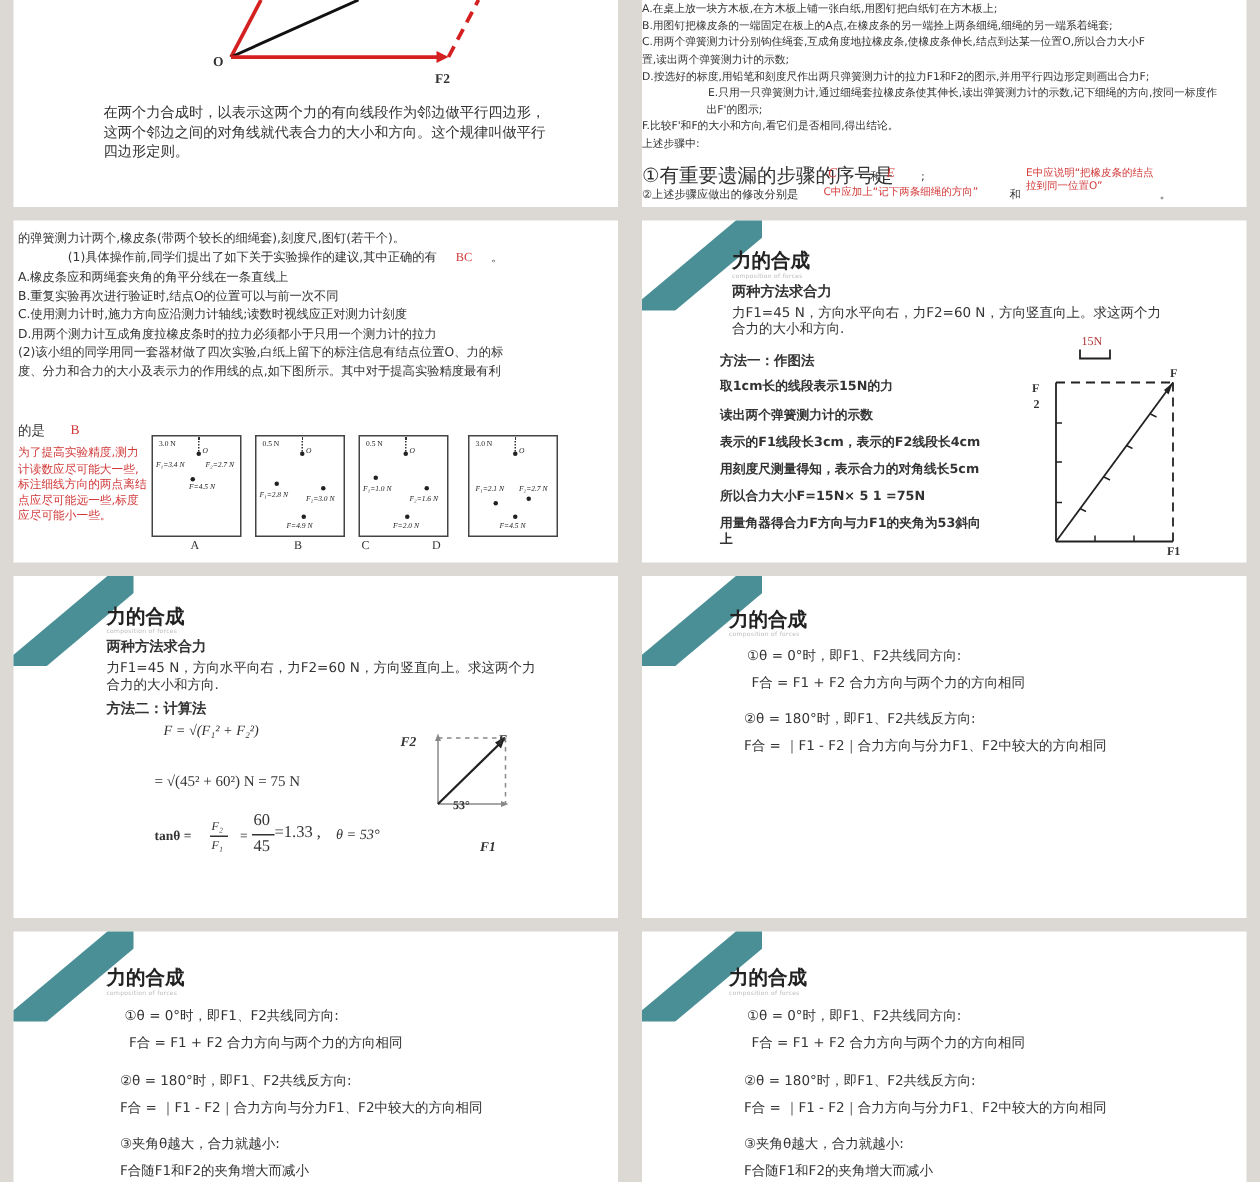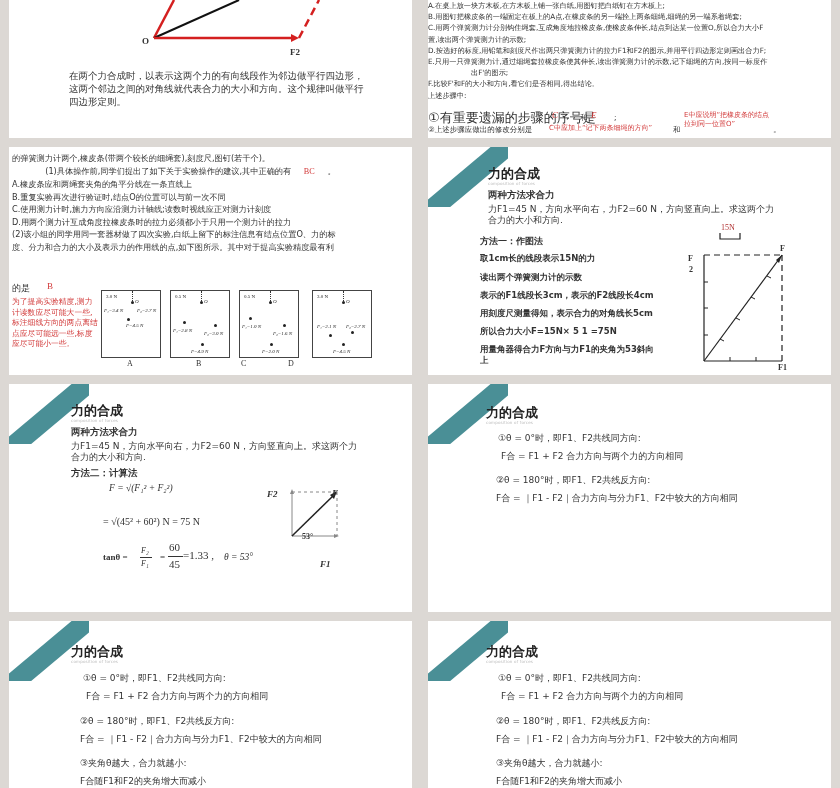--- a/index.html
+++ b/index.html
@@ -49,21 +49,21 @@
   <div class="txt9" style="left:60px;top:69px;width:300px;white-space:normal;font-size:9.5px;line-height:13px;">在两个力合成时，以表示这两个力的有向线段作为邻边做平行四边形，这两个邻边之间的对角线就代表合力的大小和方向。这个规律叫做平行四边形定则。</div>
 </div>
 
 <div class="slide s2">
   <div style="position:absolute;left:0;top:0;width:403px;">
     <div class="txt" style="left:0;top:0;position:relative;font-size:7.2px;line-height:11.2px;">A.在桌上放一块方木板,在方木板上铺一张白纸,用图钉把白纸钉在方木板上;</div>
     <div class="txt" style="position:relative;font-size:7.2px;line-height:11.2px;">B.用图钉把橡皮条的一端固定在板上的A点,在橡皮条的另一端拴上两条细绳,细绳的另一端系着绳套;</div>
     <div class="txt" style="position:relative;font-size:7.2px;line-height:11.2px;">C.用两个弹簧测力计分别钩住绳套,互成角度地拉橡皮条,使橡皮条伸长,结点到达某一位置O,所以合力大小F</div>
     <div class="txt" style="position:relative;font-size:7.2px;line-height:11.2px;">置,读出两个弹簧测力计的示数;</div>
     <div class="txt" style="position:relative;font-size:7.2px;line-height:11.2px;">D.按选好的标度,用铅笔和刻度尺作出两只弹簧测力计的拉力F1和F2的图示,并用平行四边形定则画出合力F;</div>
-    <div class="txt" style="position:relative;font-size:7.2px;line-height:11.2px;">E.只用一只弹簧测力计,通过细绳套拉橡皮条使其伸长,读出弹簧测力计的示数,记下细绳的方向,按同一标度作</div>
+    <div class="txt" style="position:relative;font-size:7.2px;line-height:11.2px;padding-left:44px;">E.只用一只弹簧测力计,通过细绳套拉橡皮条使其伸长,读出弹簧测力计的示数,记下细绳的方向,按同一标度作</div>
     <div class="txt" style="position:relative;font-size:7.2px;line-height:11.2px;margin-left:43px;">出F'的图示;</div>
     <div class="txt" style="position:relative;font-size:7.2px;line-height:11.2px;">F.比较F'和F的大小和方向,看它们是否相同,得出结论。</div>
     <div class="txt" style="position:relative;font-size:7.2px;line-height:11.2px;">上述步骤中:</div>
   </div>
   <span class="txt" style="left:0;top:112px;font-size:13px;">①有重要遗漏的步骤的序号是</span>
   <span class="txt red serif" style="left:124px;top:110px;font-style:italic;font-size:9px;">C</span>
   <span class="txt" style="left:152px;top:112px;font-size:7.5px;">和</span>
   <span class="txt red serif" style="left:163px;top:110px;font-style:italic;font-size:9px;">E</span>
   <span class="txt" style="left:186px;top:112px;font-size:7.5px;">;</span>
   <span class="txt" style="left:0;top:124px;font-size:7.5px;">②上述步骤应做出的修改分别是</span>

